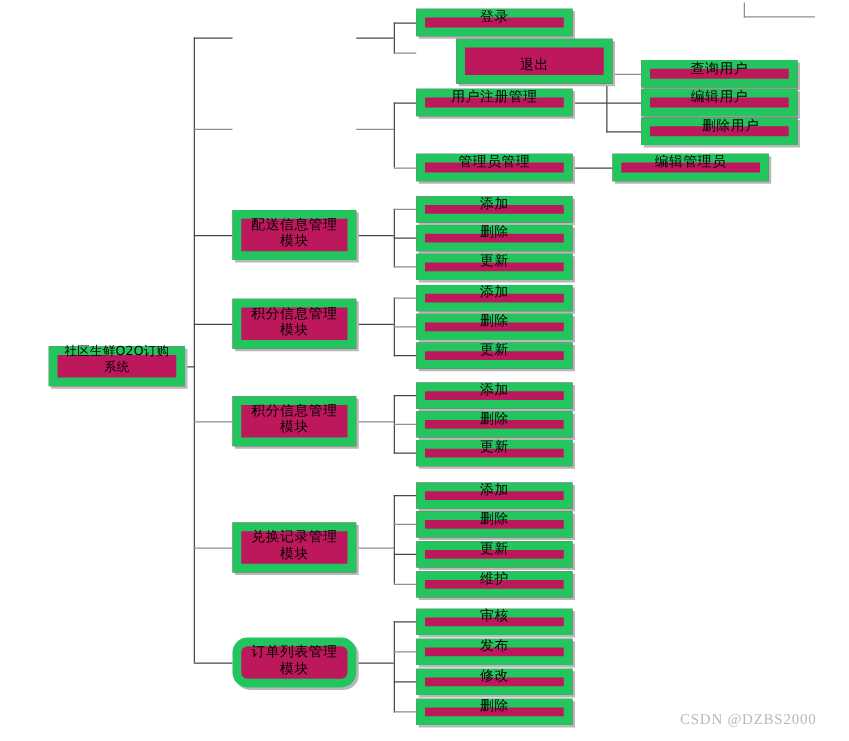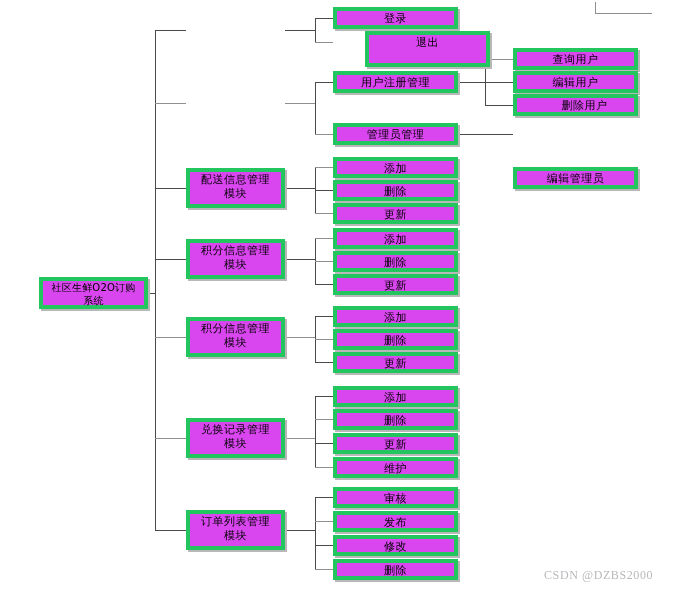--- a/index.html
+++ b/index.html
@@ -14,25 +14,25 @@
   #canvas {
     position: relative;
     width: 679px;
     height: 593px;
     background: #ffffff;
     overflow: hidden;
   }
   .node {
     position: absolute;
     box-sizing: border-box;
-    background: #d946ef;
-    border: 4px solid #22c55e;
+    background: #be185d;
+    border: 7px solid #22c55e;
     box-shadow: 2px 2px 0 0 #b8b8b8;
     display: flex;
-    align-items: flex-start;
+    align-items: flex-end;
     justify-content: center;
     text-align: center;
     color: #000000;
     font-size: 11px;
     line-height: 1.25;
     letter-spacing: 0.5px;
     padding: 1px 2px;
   }
   .node.root {
     font-size: 10px;
@@ -147,21 +147,21 @@
   <div class="node" style="left:186px; top:317px; width:99px; height:40px;">
     <span class="label">积分信息管理
 模块</span>
   </div>
 
   <div class="node" style="left:186px; top:418px; width:99px; height:40px;">
     <span class="label">兑换记录管理
 模块</span>
   </div>
 
-  <div class="node" style="left:186px; top:510px; width:99px; height:40px;">
+  <div class="node" style="left:186px; top:510px; width:99px; height:40px;border-radius:12px;">
     <span class="label">订单列表管理
 模块</span>
   </div>
 
   <div class="node" style="left:333px; top:7px; width:125px; height:22px;">
     <span class="label">登录</span>
   </div>
   <div class="node" style="left:333px; top:31px; width:125px; height:36px;margin-left:32px;">
     <span class="label">退出</span>
   </div>
@@ -175,21 +175,21 @@
 
   <div class="node" style="left:513px; top:48px; width:125px; height:22px;">
     <span class="label">查询用户</span>
   </div>
   <div class="node" style="left:513px; top:71px; width:125px; height:22px;">
     <span class="label">编辑用户</span>
   </div>
   <div class="node" style="left:513px; top:94px; width:125px; height:22px;padding-left:20px;">
     <span class="label">删除用户</span>
   </div>
-  <div class="node" style="left:513px; top:123px; width:125px; height:22px;margin-top:44px;">
+  <div class="node" style="left:490px; top:123px; width:125px; height:22px;">
     <span class="label">编辑管理员</span>
   </div>
 
   <div class="node" style="left:333px; top:157px; width:125px; height:21px;">
     <span class="label">添加</span>
   </div>
   <div class="node" style="left:333px; top:180px; width:125px; height:21px;">
     <span class="label">删除</span>
   </div>
   <div class="node" style="left:333px; top:203px; width:125px; height:21px;">

